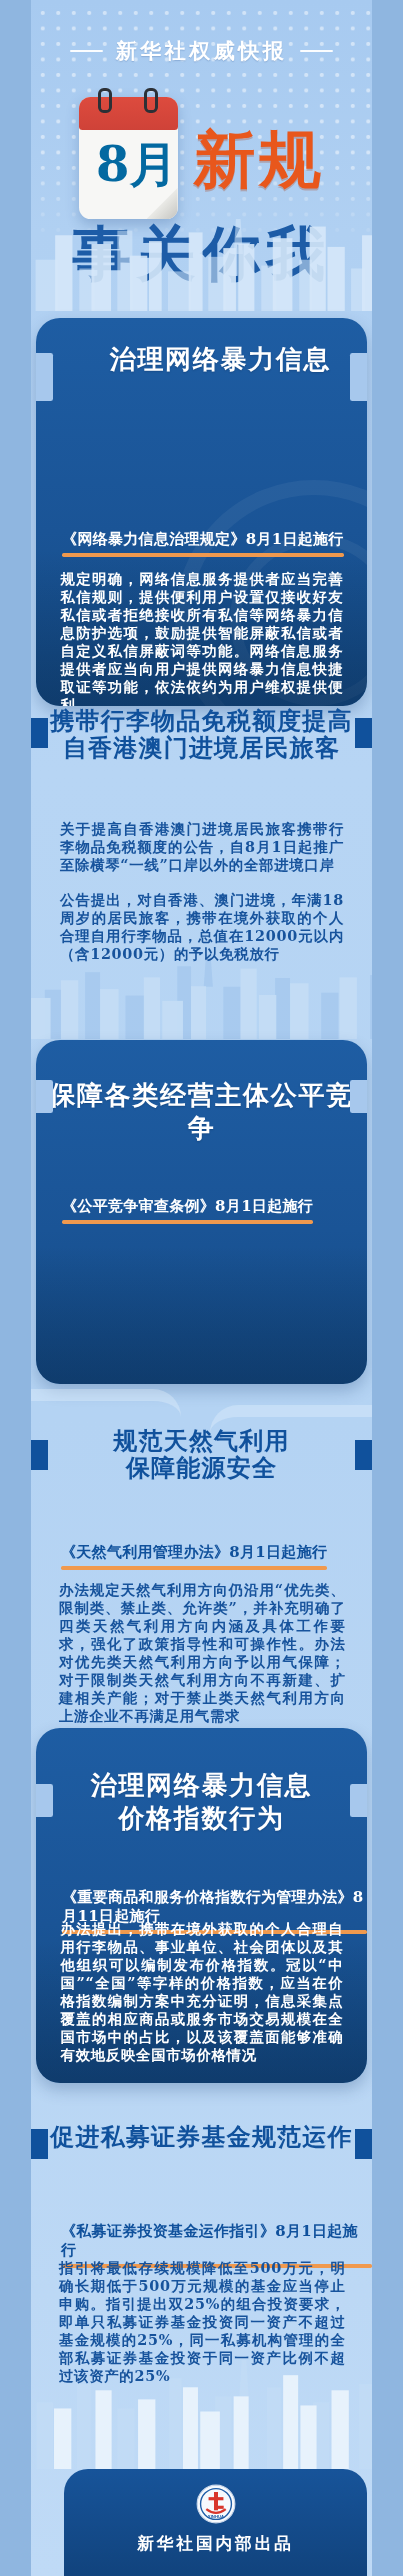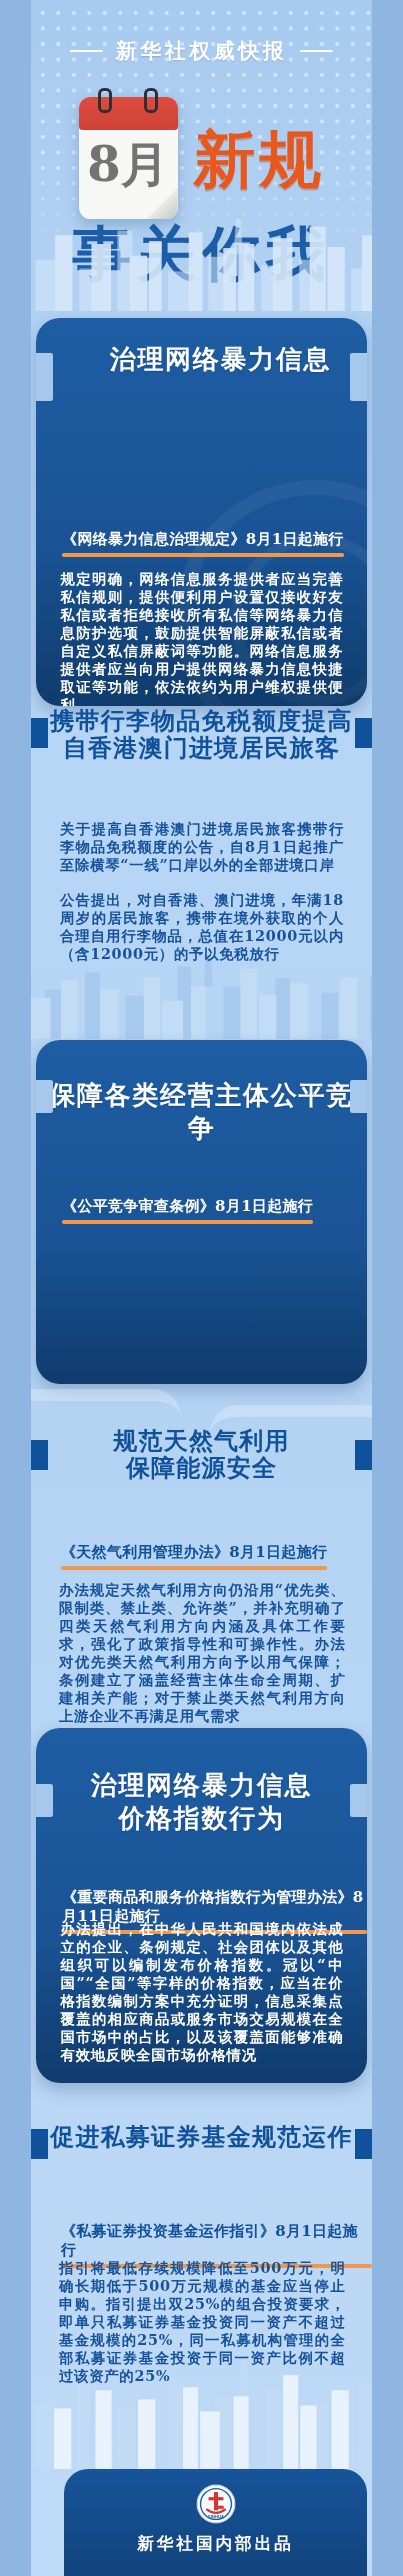--- a/index.html
+++ b/index.html
@@ -18,21 +18,21 @@
   }
   .kicker{position:absolute;top:37px;left:0;right:0;display:flex;align-items:center;justify-content:center;gap:12.7px;}
   .kicker .ktext{color:#fff;font-size:21px;font-weight:800;letter-spacing:3.5px;text-shadow:0 0.6px 1.2px rgba(40,80,140,.25);}
   .kicker .kline{width:33px;height:2.3px;background:#fff;border-radius:1.2px;opacity:.95;}
   .hero{position:absolute;top:97px;left:0;right:0;display:flex;justify-content:center;align-items:flex-start;gap:16px;}
   .calendar{position:relative;width:99px;height:122px;background:#f7f7f5;border-radius:11.5px;
     box-shadow:0 5.8px 12.7px rgba(30,70,130,.25);}
   .cal-top{position:absolute;top:0;left:0;right:0;height:33px;background:linear-gradient(#dd4b3e,#cf4238);border-radius:11.5px 11.5px 3.5px 3.5px;}
   .ring{position:absolute;top:-9.2px;width:7.5px;height:19.6px;border:3.5px solid #2c3036;border-radius:5.8px;background:transparent;}
   .r1{left:19.6px;} .r2{right:19.6px;}
-  .cal-month{position:absolute;top:36px;left:0;right:0;text-align:center;color:#737373;font-size:48px;font-weight:900;font-family:"DejaVu Serif","Liberation Serif",serif;}
+  .cal-month{position:absolute;top:36px;left:0;right:0;text-align:right;color:#0369a1;font-size:48px;font-weight:900;font-family:"DejaVu Serif","Liberation Serif",serif;}
   .cal-curl{position:absolute;right:0;bottom:0;width:31px;height:31px;border-radius:0 0 11.5px 0;
     background:linear-gradient(315deg,#c3c3bf 0%,#e6e6e2 45%,#f7f7f5 70%);
     clip-path:polygon(100% 0,0 100%,100% 100%);}
   .hero-xingui{margin-top:32px;color:#e8571c;font-size:62px;line-height:1;font-weight:900;letter-spacing:3.5px;
     text-shadow:0 1.7px 0 rgba(170,55,10,.28);}
   .hero-main{position:absolute;top:222px;left:0;right:0;text-align:center;color:#1d5ca7;font-size:59px;line-height:1.1;
     font-weight:900;letter-spacing:5.8px;}
   
   .skyline{position:absolute;left:0;width:403px;pointer-events:none;}
   .sky-h{top:212px;height:99px;color:#d6e8fa;}
@@ -203,34 +203,34 @@
   <div class="light">
     <div class="lsec-title" style="top:1427px;">
       <div>规范天然气利用</div>
       <div>保障能源安全</div>
     </div>
     <div class="sq l" style="top:1440px;"></div>
     <div class="sq r" style="top:1440px;"></div>
     <div class="tag-wrap" style="top:1543px;left:30px;">
       <span class="tag">《天然气利用管理办法》8月1日起施行</span>
     </div>
-    <div class="body-txt light-body" style="top:1581px;left:28px;right:26.5px;">办法规定天然气利用方向仍沿用“优先类、限制类、禁止类、允许类”，并补充明确了四类天然气利用方向内涵及具体工作要求，强化了政策指导性和可操作性。办法对优先类天然气利用方向予以用气保障；条例建立了涵盖经营主体生命全周期、扩建相关产能；对于禁止类天然气利用方向上游企业不再满足用气需求</div>
+    <div class="body-txt light-body" style="top:1581px;left:28px;right:26.5px;">办法规定天然气利用方向仍沿用“优先类、限制类、禁止类、允许类”，并补充明确了四类天然气利用方向内涵及具体工作要求，强化了政策指导性和可操作性。办法对优先类天然气利用方向予以用气保障；对于限制类天然气利用方向不再新建、扩建相关产能；对于禁止类天然气利用方向上游企业不再满足用气需求</div>
   </div>
 
   <div class="card" style="top:1728px;height:355px;">
     <div class="notch l" style="top:56px;height:33px;"></div>
     <div class="notch r" style="top:56px;height:33px;"></div>
     <div class="c-title" style="margin-top:41px;">
       <div>治理网络暴力信息</div>
       <div>价格指数行为</div>
     </div>
     <div class="tag-wrap" style="top:160px;">
       <span class="tag tag-sm">《重要商品和服务价格指数行为管理办法》8月11日起施行</span>
     </div>
-    <div class="body-txt" style="top:192px;">办法提出，在中华人民共和国境内依法成立的企业、条例规定、社会团体以及其他组织可以编制发布价格指数。冠以“中国”“全国”等字样的价格指数，应当在价格指数编制方案中充分证明，信息采集点覆盖的相应商品或服务市场交易规模在全国市场中的占比，以及该覆盖面能够准确有效地反映全国市场价格情况</div>
+    <div class="body-txt" style="top:192px;">办法提出，携带在境外获取的个人合理自用行李物品、事业单位、社会团体以及其他组织可以编制发布价格指数。冠以“中国”“全国”等字样的价格指数，应当在价格指数编制方案中充分证明，信息采集点覆盖的相应商品或服务市场交易规模在全国市场中的占比，以及该覆盖面能够准确有效地反映全国市场价格情况</div>
   </div>
 
   <div class="light">
     <div class="lsec-title" style="top:2123px;">
       <div>促进私募证券基金规范运作</div>
     </div>
     <div class="sq l" style="top:2129px;"></div>
     <div class="sq r" style="top:2129px;"></div>
     <div class="tag-wrap" style="top:2222px;left:30px;">
       <span class="tag">《私募证券投资基金运作指引》8月1日起施行</span>

